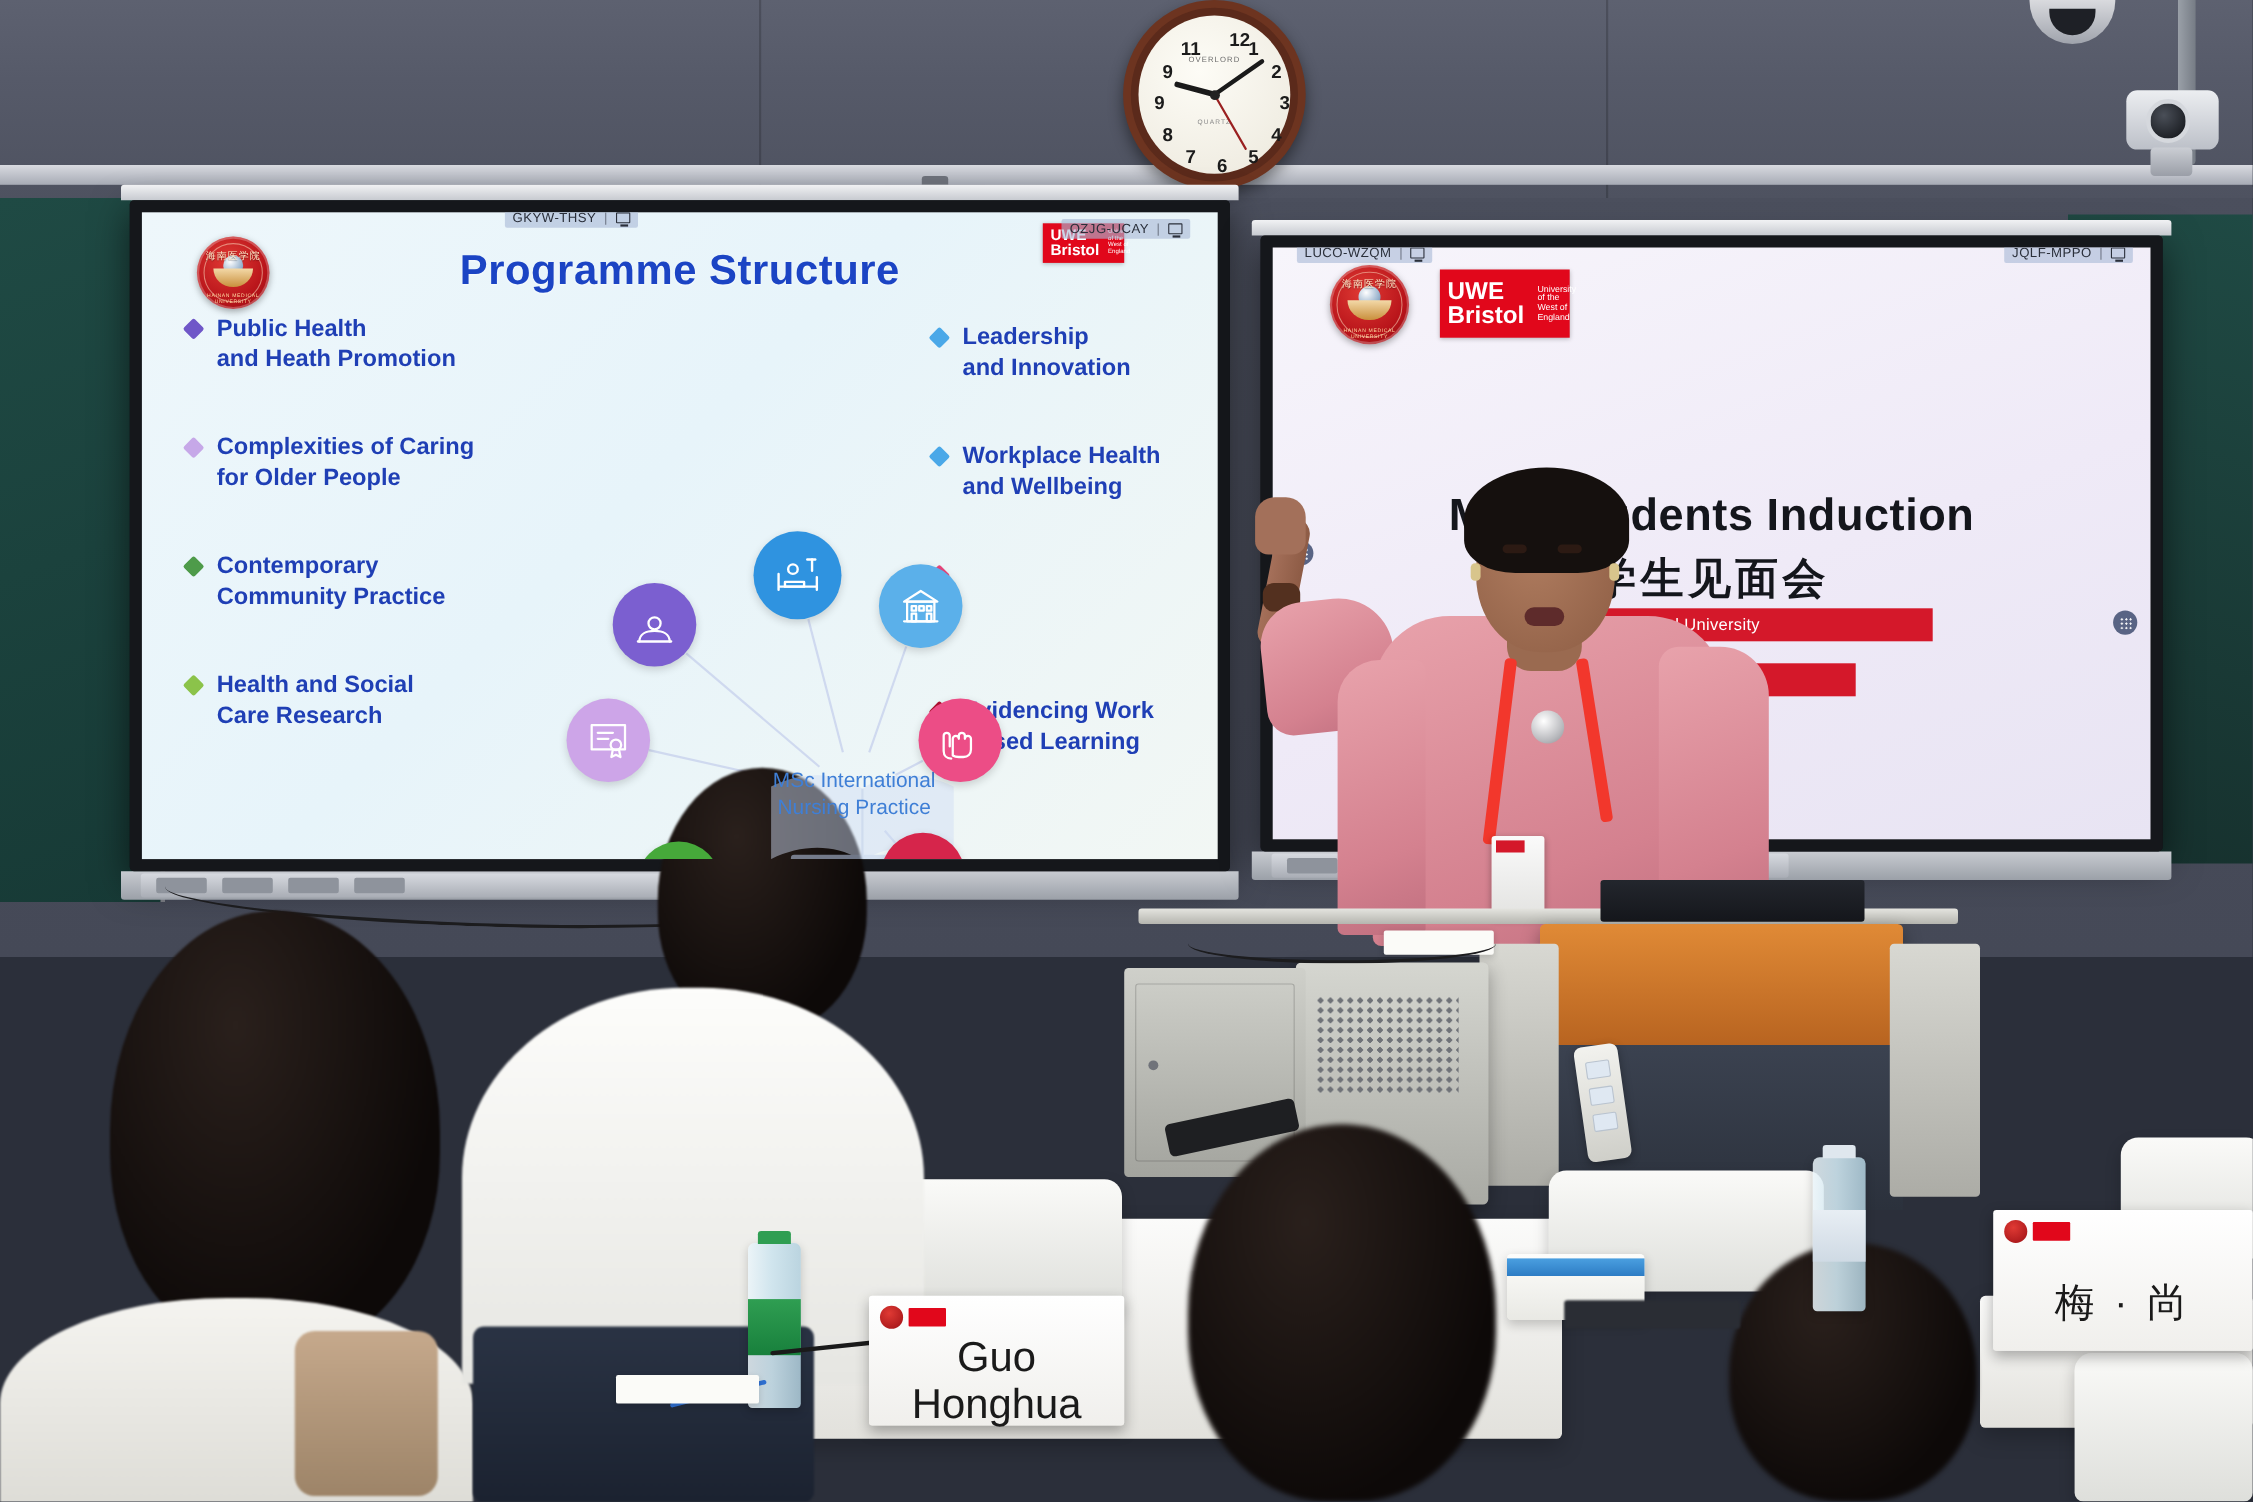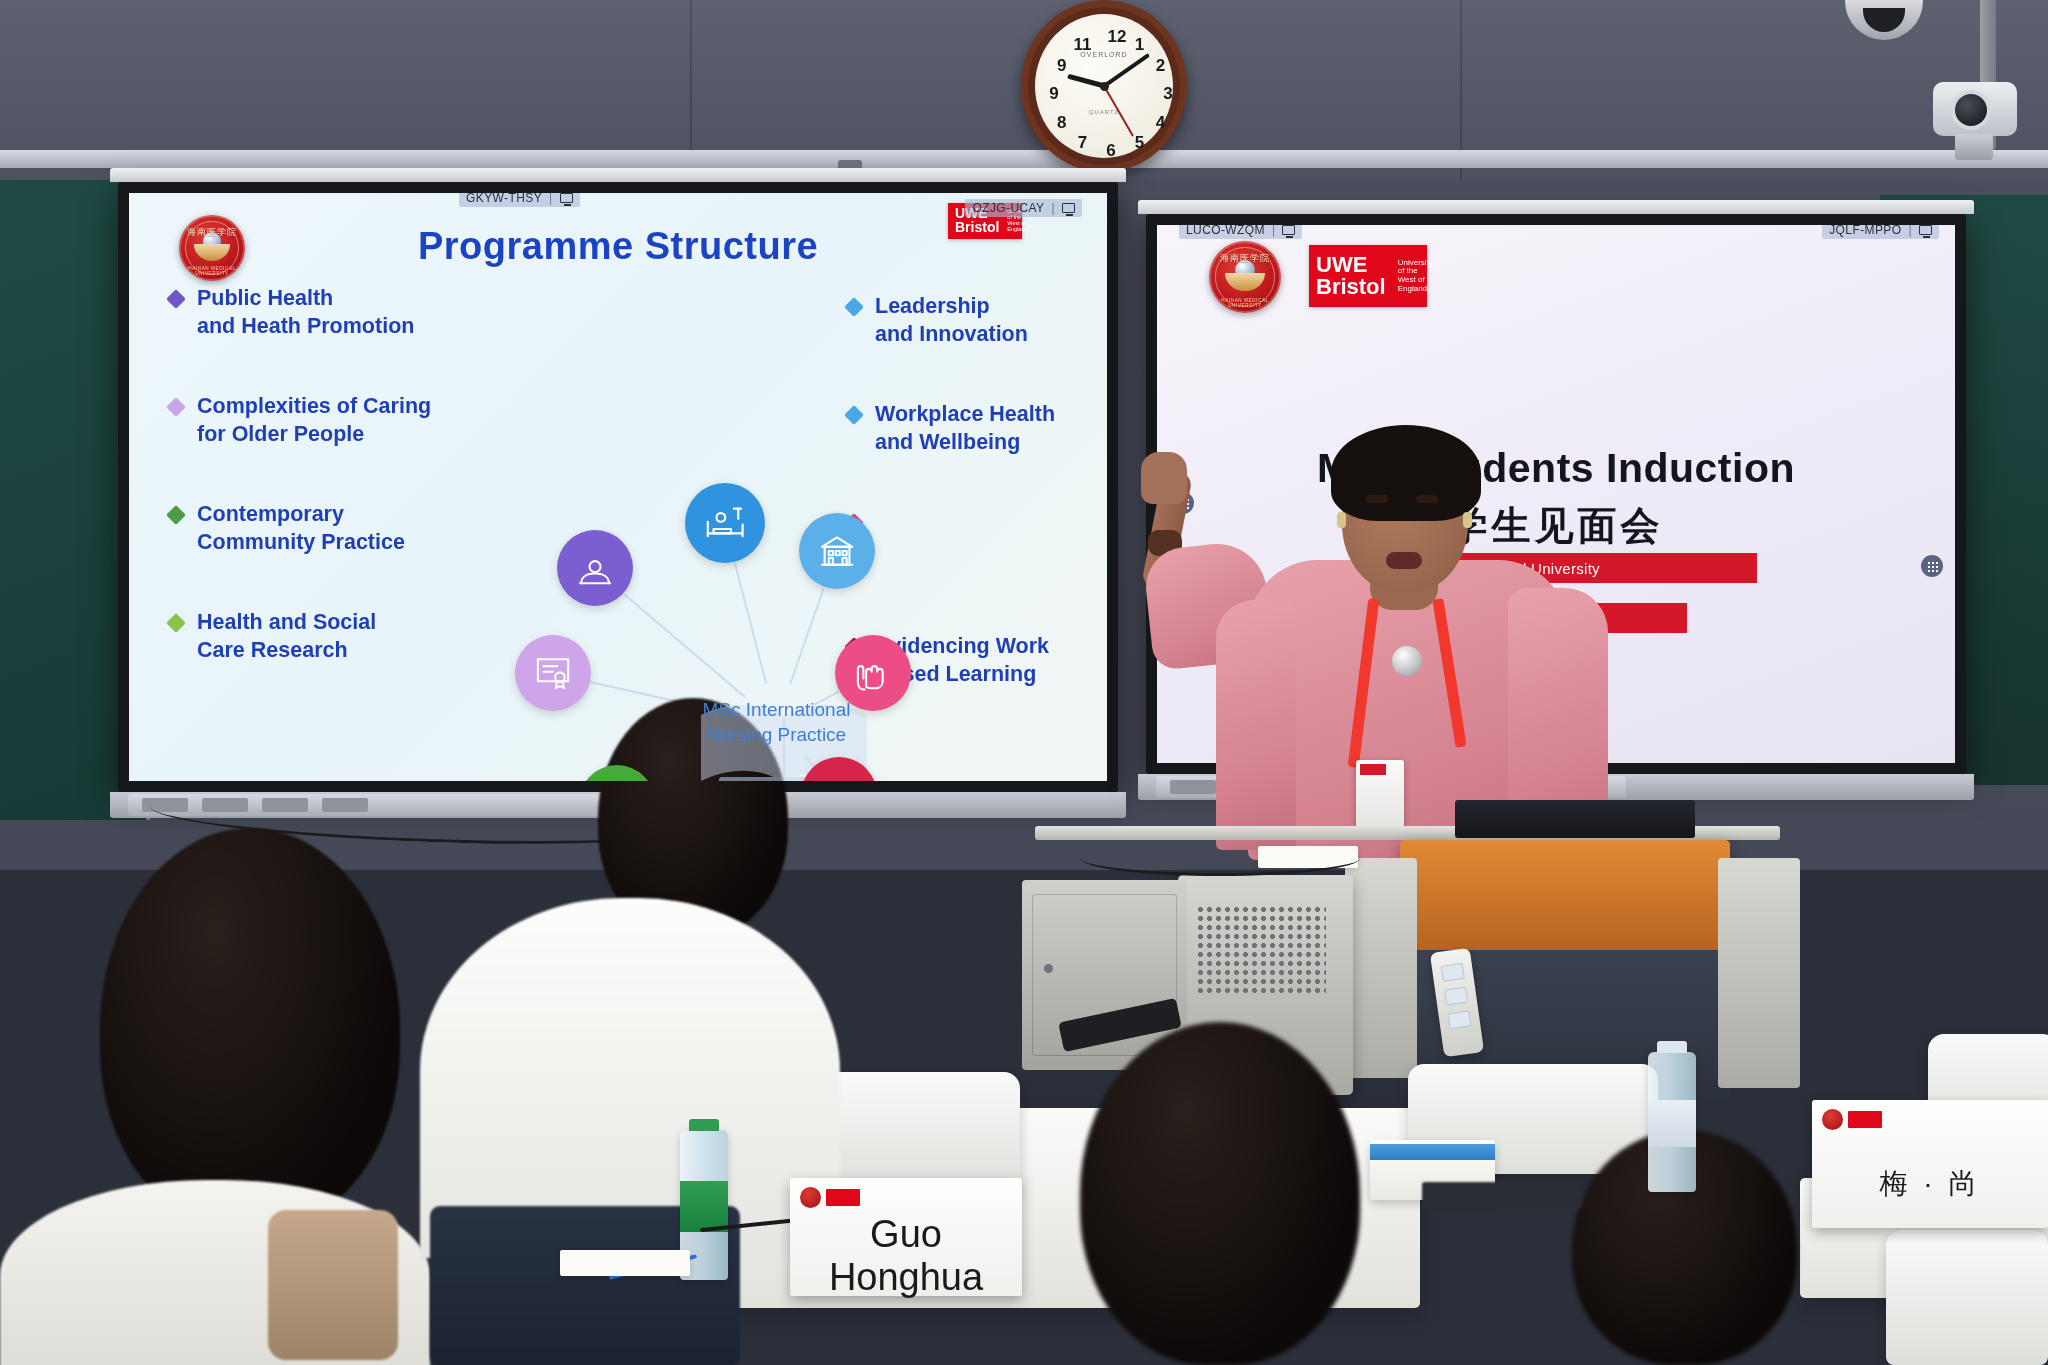--- a/index.html
+++ b/index.html
@@ -246,21 +246,21 @@
       <div class="lens"></div>
       <div class="mount"></div>
   </div>
   <div class="cam-mic"></div>
 
   <div class="clock">
     <div class="clock-face">
       <div class="clock-brand">OVERLORD</div>
       <div class="clock-sub">QUARTZ</div>
       <div id="clock-nums">
-          <div class="clock-num" style="left: 72px; top: 13px;">12</div>
+          <div class="clock-num" style="left: 82px; top: 13px;">12</div>
           <div class="clock-num" style="left: 94.5px; top: 20.6366px;">1</div>
           <div class="clock-num" style="left: 115.363px; top: 41.5px;">2</div>
           <div class="clock-num" style="left: 123px; top: 70px;">3</div>
           <div class="clock-num" style="left: 115.363px; top: 98.5px;">4</div>
           <div class="clock-num" style="left: 94.5px; top: 119.363px;">5</div>
           <div class="clock-num" style="left: 66px; top: 127px;">6</div>
           <div class="clock-num" style="left: 37.5px; top: 119.363px;">7</div>
           <div class="clock-num" style="left: 16.6366px; top: 98.5px;">8</div>
           <div class="clock-num" style="left: 9px; top: 70px;">9</div>
           <div class="clock-num" style="left: 16.6366px; top: 41.5px;">9</div>
@@ -623,16 +623,16 @@
       <span class="np-uwe"></span>
     </div>
     <div class="np-text" style="font-size:38px; padding-top:38px;">Guo Honghua</div>
   </div>
 
   <div class="nameplate" style="left:1812px; top:1100px; width:236px; height:128px;">
     <div class="np-logos">
       <span class="np-seal"></span>
       <span class="np-uwe"></span>
     </div>
-    <div class="np-text" style="font-size:28px; padding-top:40px; letter-spacing:4px;">梅 · 尚</div>
+    <div class="np-text" style="font-size:36px; padding-top:40px; letter-spacing:4px;">梅 · 尚</div>
   </div>
 
 </div>
 
 </body></html>

